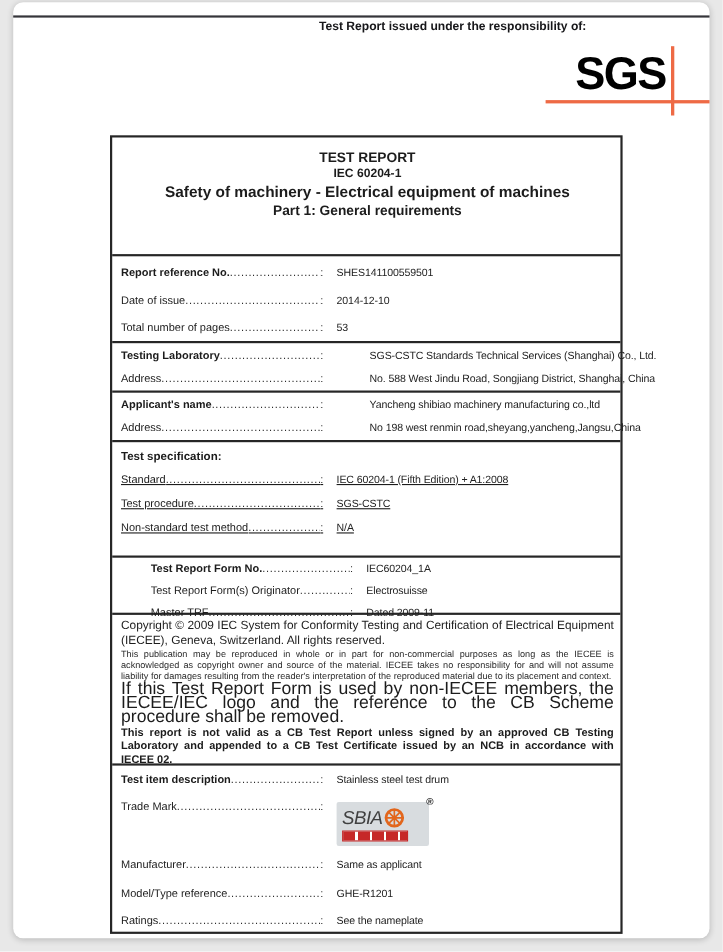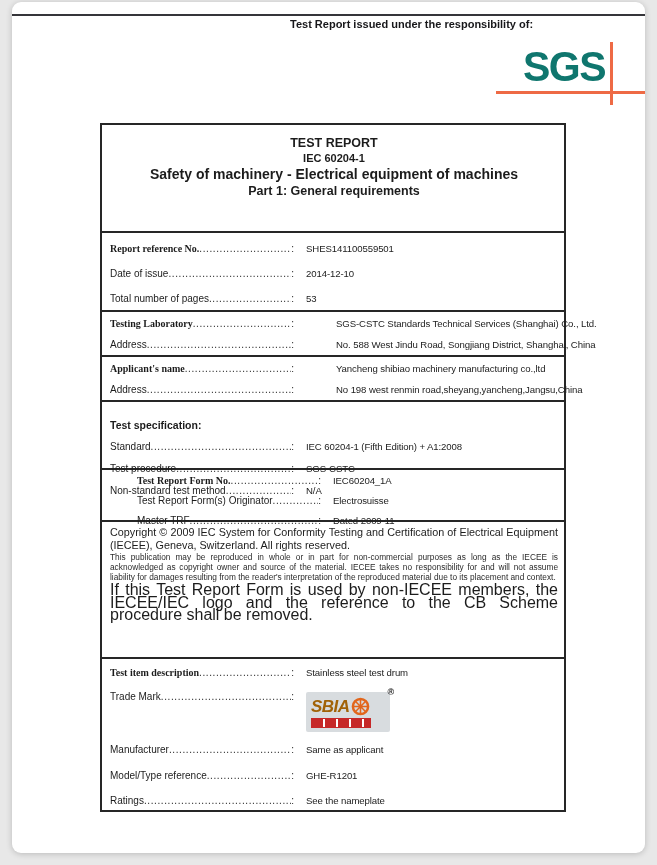--- a/index.html
+++ b/index.html
@@ -19,21 +19,21 @@
     position:absolute;left:0;top:12px;width:100%;height:2px;background:#35353a;
   }
   .issued-note{
     position:absolute;left:278px;top:16px;
     font-size:11px;font-weight:bold;color:#17171a;white-space:nowrap;
   }
   
   .sgs-text{
     position:absolute;left:511px;top:44px;
     font-size:41px;font-weight:bold;line-height:1;
-    letter-spacing:-1.5px;color:#0f766e;
+    letter-spacing:-1.5px;color:#000000;
     transform:scaleY(1.02);transform-origin:top left;
   }
   .sgs-vline{position:absolute;left:598px;top:40px;width:3px;height:63px;background:#ee6a45;}
   .sgs-hline{position:absolute;left:484px;top:89px;width:149px;height:3px;background:#ee6a45;}
 
   
   .report-table{
     position:absolute;left:88px;top:121px;width:462px;
     border:2px solid #262626;
   }
@@ -42,33 +42,33 @@
 
   .sec-title{height:106px;padding-top:11px;text-align:center;font-weight:bold;}
   .t1{font-size:12.5px;line-height:15px;}
   .t2{font-size:11px;line-height:14px;}
   .t3{font-size:14px;line-height:18px;}
   .t4{font-size:12.5px;line-height:16px;}
 
   .row{display:flex;align-items:baseline;}
   .labelcol{width:184px;flex:0 0 184px;display:flex;align-items:baseline;overflow:hidden;}
   .lab{font-size:10px;white-space:nowrap;}
-  .lab.b{font-weight:bold;font-family:Liberation Serif, serif;}
+  .lab.b{font-weight:bold;}
   .dots{flex:1 1 auto;overflow:hidden;white-space:nowrap;min-width:4px;font-size:10px;color:#2a2a2a;}
   .dots::before{content:".............................................................................";letter-spacing:.6px;}
   .colon{font-size:10px;color:#2a2a2a;}
   .val{padding-left:12px;font-size:9.6px;letter-spacing:-.1px;white-space:nowrap;color:#222;}
 
   .sec-a{height:79px;padding-top:3px;}
   .sec-a .row{height:25px;line-height:25px;}
   .sec-b,.sec-c{height:45px;padding-top:1px;}
   .sec-b .row,.sec-c .row{height:21px;line-height:21px;gap:30px;}
-  .sec-d{height:68px;padding-top:12px;}
+  .sec-d{height:105px;padding-top:2px;}
   .sec-d .heading{height:22px;line-height:22px;font-size:10.5px;font-weight:bold;}
-  .sec-d .row{height:22px;line-height:22px;}
+  .sec-d .row{height:22px;line-height:22px;text-decoration:underline;}
   .sec-e{height:52px;padding-top:1px;padding-left:35px;}
   .sec-e .row{height:20px;line-height:20px;}
 
   .sec-f{height:137px;padding-top:4px;}
   .sec-f p{margin:0;text-align:justify;}
   .cp1{font-size:10.8px;line-height:12.5px;font-weight:normal;}
   .cp2{font-size:8.3px;line-height:10px;color:#2b2b2b;margin-top:1px !important;}
   .cp3{font-size:16px;line-height:12.5px;margin-top:2px !important;}
   .cp4{font-size:10px;line-height:12.5px;font-weight:bold;margin-top:2px !important;}
 
@@ -80,21 +80,21 @@
   .sec-g .r4{height:28px;line-height:28px;}
   .sec-g .r5{height:22px;line-height:22px;}
 
   
   .tm-wrap{position:relative;display:inline-block;margin-top:6px;}
   .tm-box{
     width:84px;height:40px;box-sizing:border-box;background:#d8dcdf;
     padding:3px 5px 2px 5px;border-radius:2px;
   }
   .tm-top{display:flex;align-items:center;height:22px;}
-  .tm-text{color:#a16207;font-weight:bold;font-style:italic;font-size:17px;letter-spacing:-.5px;line-height:1;}
+  .tm-text{color:#404040;font-weight:normal;font-style:italic;font-size:17px;letter-spacing:-.5px;line-height:1;}
   .tm-wheel{margin-left:1px;flex:0 0 auto;}
   .tm-strip{
     margin-top:2px;margin-left:1px;height:8px;width:58px;
     background:repeating-linear-gradient(90deg,#c62828 0 11px,#ffffff 11px 13px);
     outline:1px solid #c62828;
   }
   .tm-reg{position:absolute;top:-5px;right:-4px;font-size:9px;font-weight:bold;color:#222;}
 </style>
 </head>
 <body>
@@ -235,20 +235,21 @@
           <span class="colon">:</span>
         </div>
         <div class="val">Dated 2009-11</div>
       </div>
     </div>
 
     <div class="sec sec-f">
       <p class="cp1">Copyright © 2009 IEC System for Conformity Testing and Certification of Electrical Equipment (IECEE), Geneva, Switzerland. All rights reserved.</p>
       <p class="cp2">This publication may be reproduced in whole or in part for non-commercial purposes as long as the IECEE is acknowledged as copyright owner and source of the material. IECEE takes no responsibility for and will not assume liability for damages resulting from the reader's interpretation of the reproduced material due to its placement and context.</p>
       <p class="cp3">If this Test Report Form is used by non-IECEE members, the IECEE/IEC logo and the reference to the CB Scheme procedure shall be removed.</p>
+      <p class="cp4">This report is not valid as a CB Test Report unless signed by an approved CB Testing Laboratory and appended to a CB Test Certificate issued by an NCB in accordance with IECEE 02.</p>
     </div>
 
     <div class="sec sec-g">
       <div class="row r1">
         <div class="labelcol">
           <span class="lab b">Test item description</span>
           <span class="dots"></span>
           <span class="colon">:</span>
         </div>
         <div class="val">Stainless steel test drum</div>

